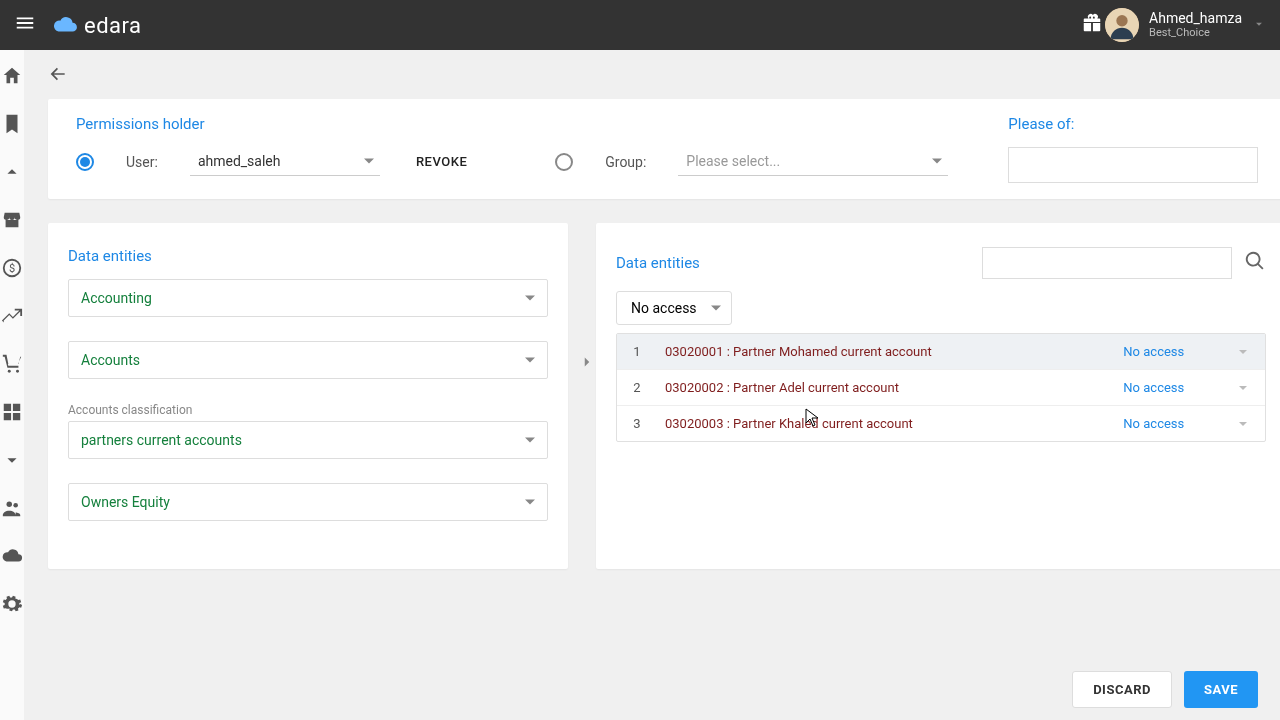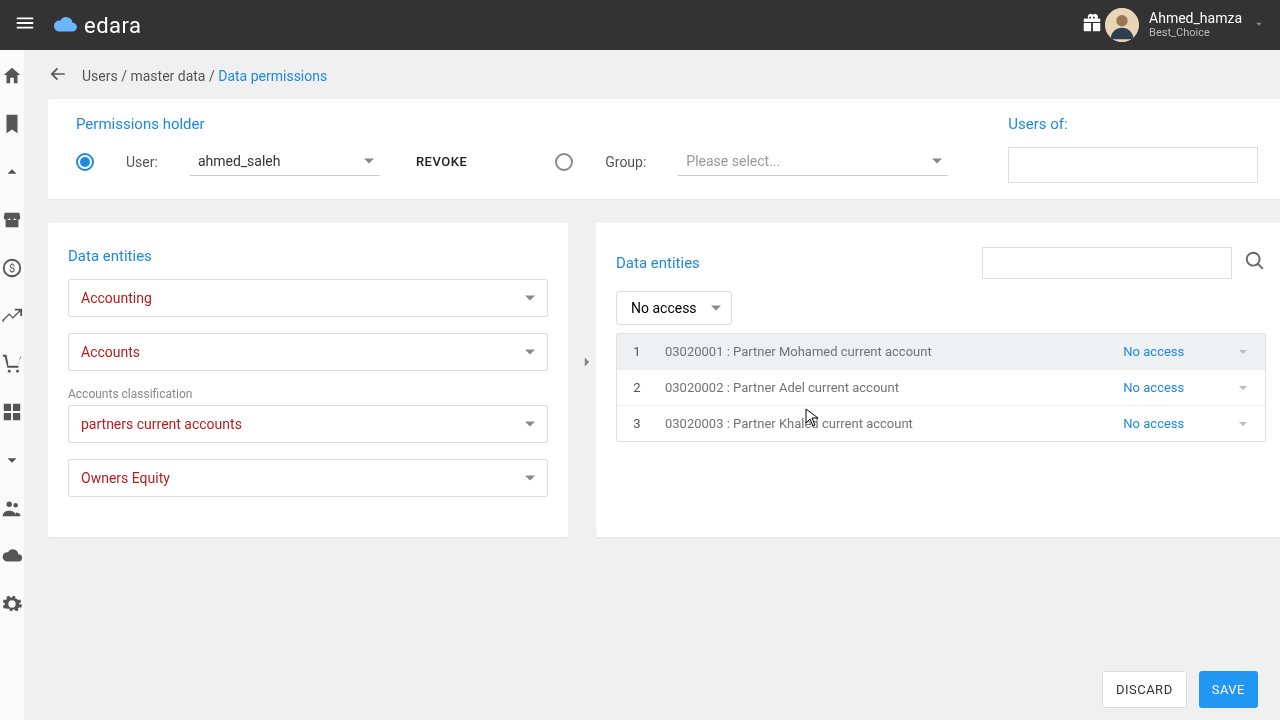--- a/index.html
+++ b/index.html
@@ -44,50 +44,50 @@
 .select.placeholder{color:#999}
 .revoke-btn{font-size:13px;font-weight:500;color:#222;letter-spacing:0.5px;cursor:pointer;padding:6px 4px}
 .member-col{margin-left:auto}
 .member-box{width:250px;height:36px;border:1px solid #ddd;background:#fff;margin-top:6px}
 
 .cols{display:flex;gap:28px}
 .left-col,.right-col{background:#fff;padding:24px 20px;border-radius:2px;box-shadow:0 1px 2px rgba(0,0,0,0.05)}
 .left-col{width:520px}
 .right-col{flex:1;position:relative}
 .field-label{font-size:12px;color:#888;margin-bottom:4px;margin-top:6px}
-.sel-box{border:1px solid #ddd;border-radius:2px;padding:10px 12px;font-size:14px;color:#b91c1c;position:relative;cursor:pointer;margin-bottom:16px}
+.sel-box{border:1px solid #ddd;border-radius:2px;padding:10px 12px;font-size:14px;color:#15803d;position:relative;cursor:pointer;margin-bottom:24px}
 .sel-box::after{content:'';position:absolute;right:12px;top:50%;border-left:5px solid transparent;border-right:5px solid transparent;border-top:5px solid #888;transform:translateY(-50%)}
 
 .right-header{display:flex;align-items:center;justify-content:space-between;margin-bottom:12px}
 .search-input{width:250px;height:32px;border:1px solid #ddd;padding:4px 8px;font-size:13px}
 .search-ico svg{fill:#666}
 .access-dd{display:inline-block;border:1px solid #ddd;border-radius:3px;padding:8px 34px 8px 14px;font-size:14px;position:relative;cursor:pointer;margin-bottom:8px}
 .access-dd::after{content:'';position:absolute;right:10px;top:50%;border-left:5px solid transparent;border-right:5px solid transparent;border-top:5px solid #888;transform:translateY(-50%)}
 
 .table{width:100%;border:1px solid #e0e0e0;border-radius:2px;font-size:13px}
 .thead{display:flex;background:#f7f7f7;color:#666;border-bottom:1px solid #e0e0e0}
 .thead .th{padding:10px 8px}
 .th-num{width:40px}
 .th-desc{flex:1}
 .th-acc{width:150px}
 .th-menu{width:36px;text-align:center;cursor:pointer}
 .trow{display:flex;align-items:center;border-bottom:1px solid #eee}
 .trow:last-child{border-bottom:none}
 .trow.highlight{background:#eef1f4}
 .td{padding:10px 8px}
 .td-num{width:40px;text-align:center;color:#555}
-.td-desc{flex:1;color:#737373}
+.td-desc{flex:1;color:#7f1d1d}
 .td-acc{width:150px;color:#1e88e5;position:relative;cursor:pointer}
 .td-acc::after{content:'';position:absolute;right:18px;top:50%;border-left:4px solid transparent;border-right:4px solid transparent;border-top:4px solid #bbb;transform:translateY(-50%)}
 
 .collapser{position:absolute;left:-18px;top:130px;cursor:pointer}
 .collapser svg{fill:#888}
 
 .footer-btns{position:absolute;bottom:12px;right:22px;display:flex;gap:12px}
-.btn{padding:10px 13px;font-size:13px;font-weight:400;letter-spacing:0.5px;border-radius:3px;cursor:pointer;border:none}
+.btn{padding:10px 20px;font-size:13px;font-weight:700;letter-spacing:0.5px;border-radius:3px;cursor:pointer;border:none}
 .btn-discard{background:#fff;color:#333;border:1px solid #ddd}
 .btn-save{background:#2196f3;color:#fff}
 
 .cursor{position:absolute;left:781px;top:358px;pointer-events:none}
 .cursor svg{width:16px;height:20px}
 </style>
 </head>
 <body>
 
 <div class="topbar">
@@ -198,46 +198,39 @@
           <path d="M12 8a4 4 0 1 0 0 8 4 4 0 0 0 0-8zm9 4l2 1-1 3-2-.5a8 8 0 0 1-1.5 1.5l.5 2-3 1-1-2h-2l-1 2-3-1 .5-2A8 8 0 0 1 5 16.5L3 17l-1-3 2-1v-2L2 10l1-3 2 .5A8 8 0 0 1 6.5 6L6 4l3-1 1 2h2l1-2 3 1-.5 2A8 8 0 0 1 19 7.5l2-.5 1 3-2 1v2z"></path>
         </svg>
       </div>
   </div>
 
   <div class="main">
     <div class="breadcrumb">
       <span class="back"><svg width="20" height="20" viewBox="0 0 24 24">
             <path d="M20 11H7l5-5-1.4-1.4L3.2 12l7.4 7.4L12 18l-5-5h13v-2z"></path>
           </svg></span>
-      <span>
-        <span class="bc-link">Users</span>
-        <span class="bc-link"> / </span>
-        <span class="bc-link">master data</span>
-        <span class="bc-link"> / </span>
-        <span class="bc-current">Data permissions</span>
-      </span>
     </div>
 
     <div class="card permissions-card">
       <div style="display:flex;gap:60px">
         <div style="flex:1">
           <div class="section-title">Permissions holder</div>
           <div class="perm-row">
             <span class="radio checked"></span>
             <span class="label">User:</span>
             <div class="select">ahmed_saleh</div>
             <span class="revoke-btn">REVOKE</span>
             <span style="width:20px"></span>
             <span class="radio unchecked"></span>
             <span class="label">Group:</span>
             <div class="select placeholder" style="min-width:270px">Please select...</div>
           </div>
         </div>
         <div class="member-col">
-          <div class="section-title">Users of:</div>
+          <div class="section-title">Please of:</div>
           <div class="member-box"></div>
         </div>
       </div>
     </div>
 
     <div class="cols">
       <div class="left-col">
         <div class="section-title">Data entities</div>
         <div class="sel-box">Accounting</div>
         <div class="sel-box">Accounts</div>

